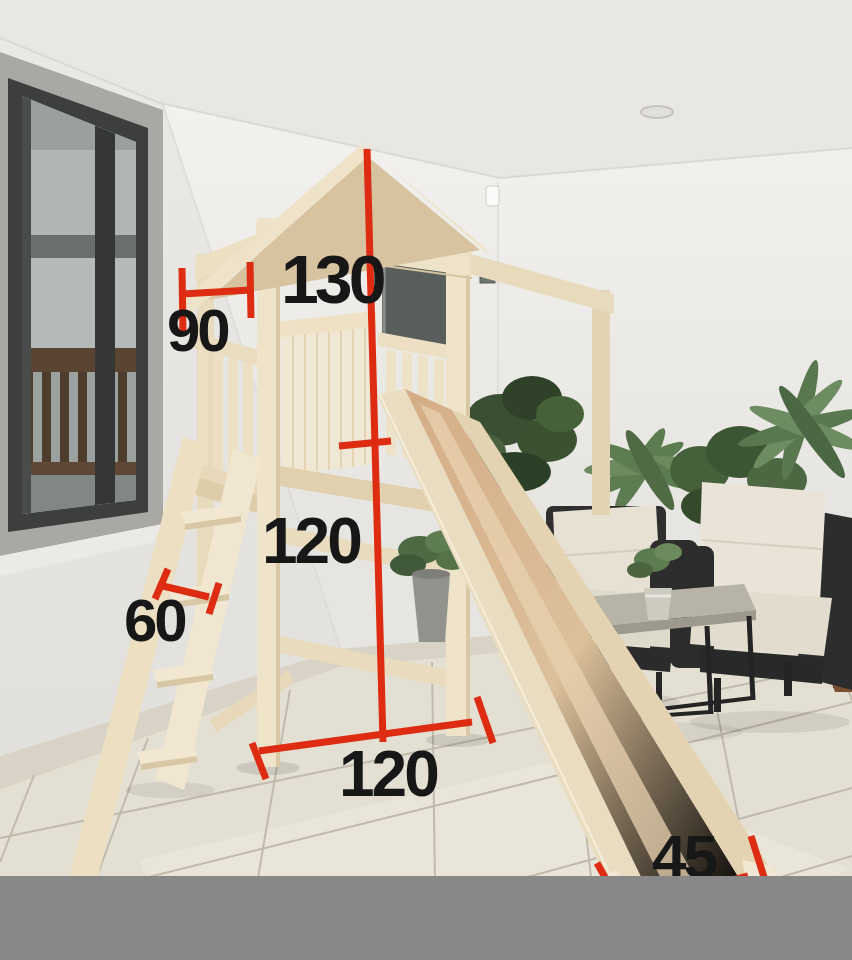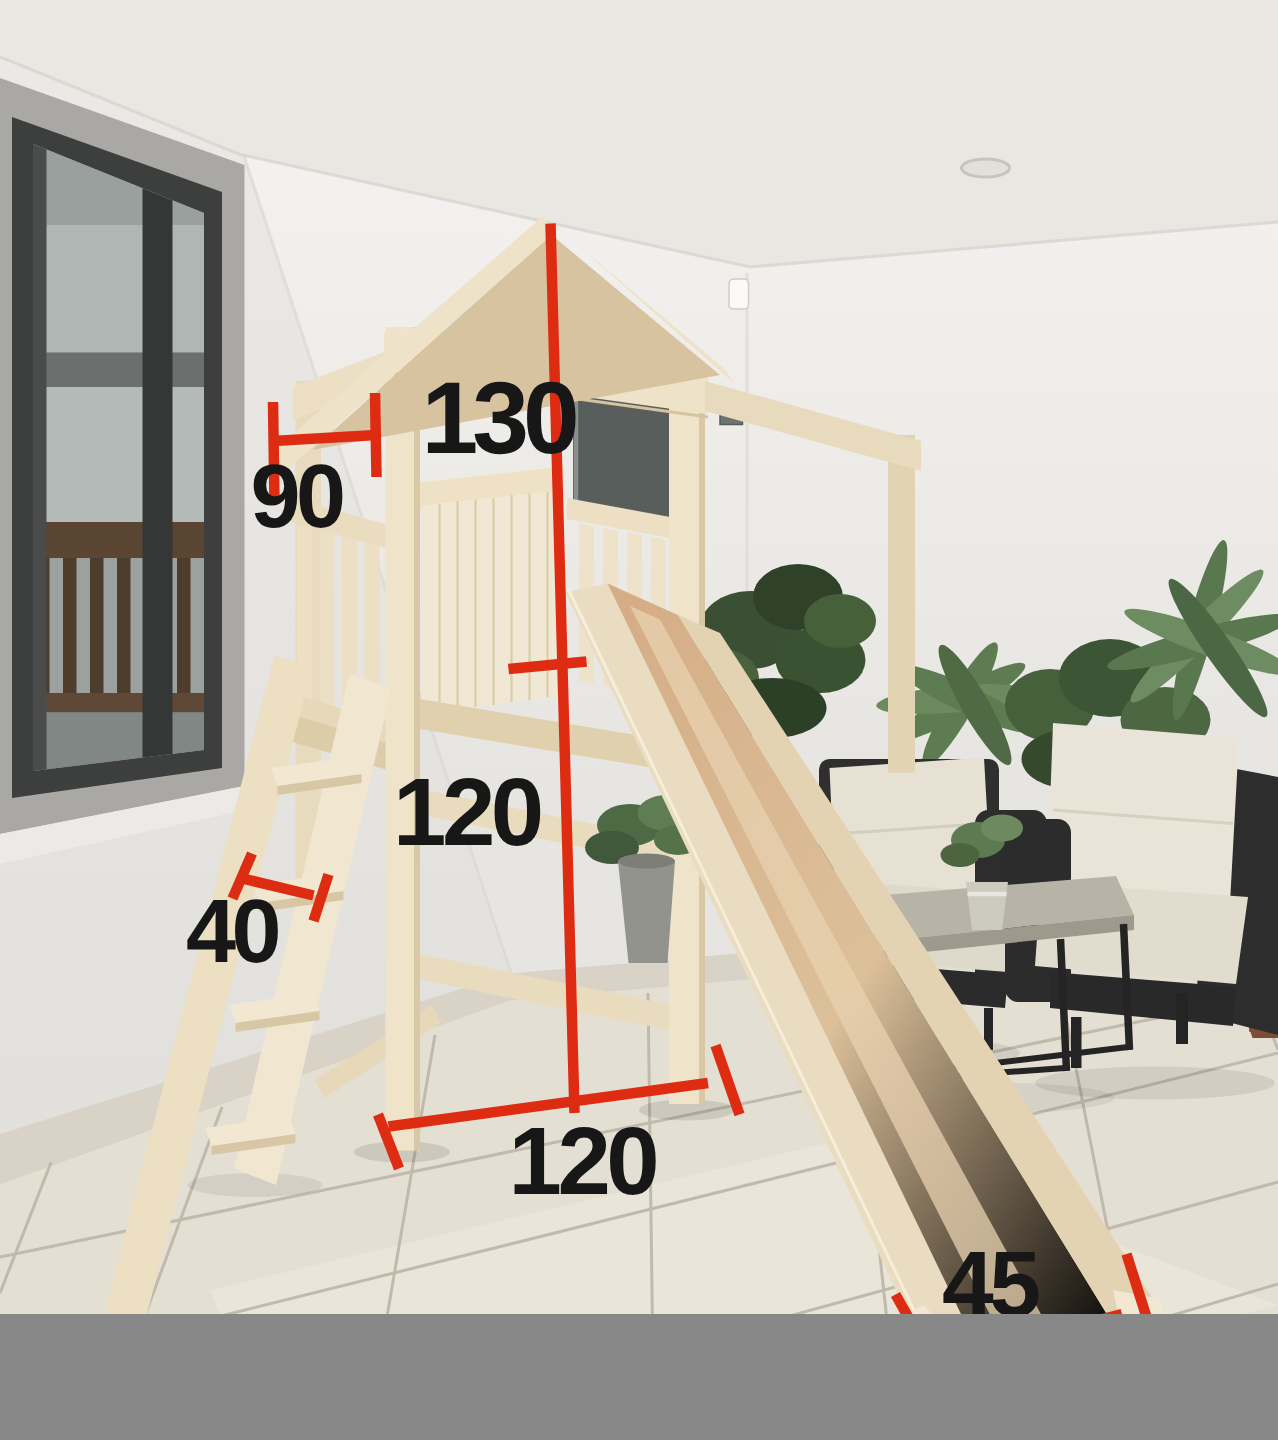--- a/index.html
+++ b/index.html
@@ -10,21 +10,21 @@
   .stage svg{position:absolute;left:0;top:0;}
   .dim-label{
     position:absolute;line-height:1;font-weight:bold;color:#171717;
     letter-spacing:-3px;white-space:nowrap;user-select:none;
   }
   #lbl-130 {left:281px;top:245px;font-size:68px;letter-spacing:-4px;}
   #lbl-90  {left:167px;top:301px;font-size:60px;}
   #lbl-120m{left:262px;top:509px;font-size:64px;}
   #lbl-40  {left:124px;top:591px;font-size:60px;}
   #lbl-120b{left:339px;top:742px;font-size:64px;}
-  #lbl-45  {left:628px;top:826px;font-size:62px;}
+  #lbl-45  {left:652px;top:826px;font-size:62px;}
 </style>
 </head>
 <body>
 
 <div class="stage">
 <svg width="852" height="960" viewBox="0 0 852 960">
   <defs>
     <linearGradient id="gwall" x1="0" y1="0" x2="0" y2="1">
       <stop offset="0.12" stop-color="#f3f2f0"></stop>
       <stop offset="0.75" stop-color="#e6e5e1"></stop>
@@ -302,16 +302,16 @@
     <line x1="477" y1="697" x2="493" y2="743"></line>
     <line x1="630" y1="907" x2="748" y2="876"></line>
     <line x1="597" y1="863" x2="633" y2="927"></line>
     <line x1="751" y1="836" x2="771" y2="899"></line>
   </g>
 </svg>
 
   <div class="dim-label" id="lbl-130">130</div>
   <div class="dim-label" id="lbl-90">90</div>
   <div class="dim-label" id="lbl-120m">120</div>
-  <div class="dim-label" id="lbl-40">40</div>
+  <div class="dim-label" id="lbl-40">60</div>
   <div class="dim-label" id="lbl-120b">120</div>
   <div class="dim-label" id="lbl-45">45</div>
 </div>
 
 </body></html>

